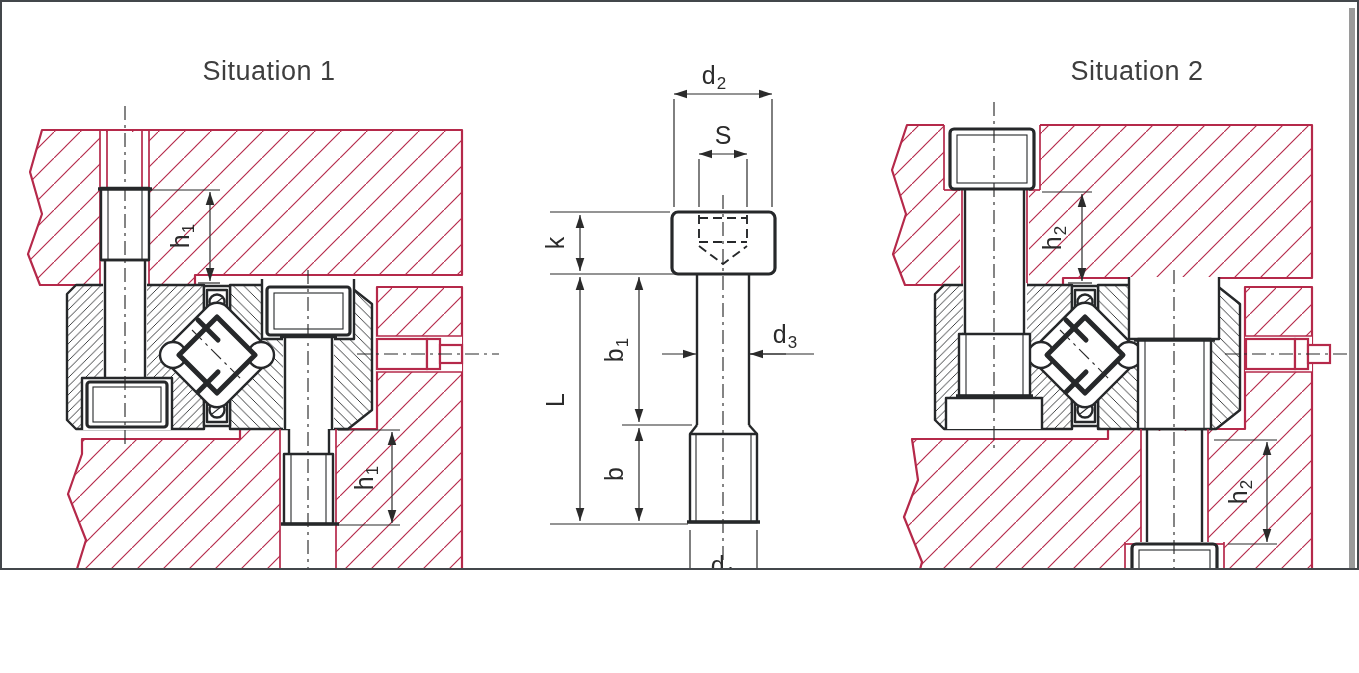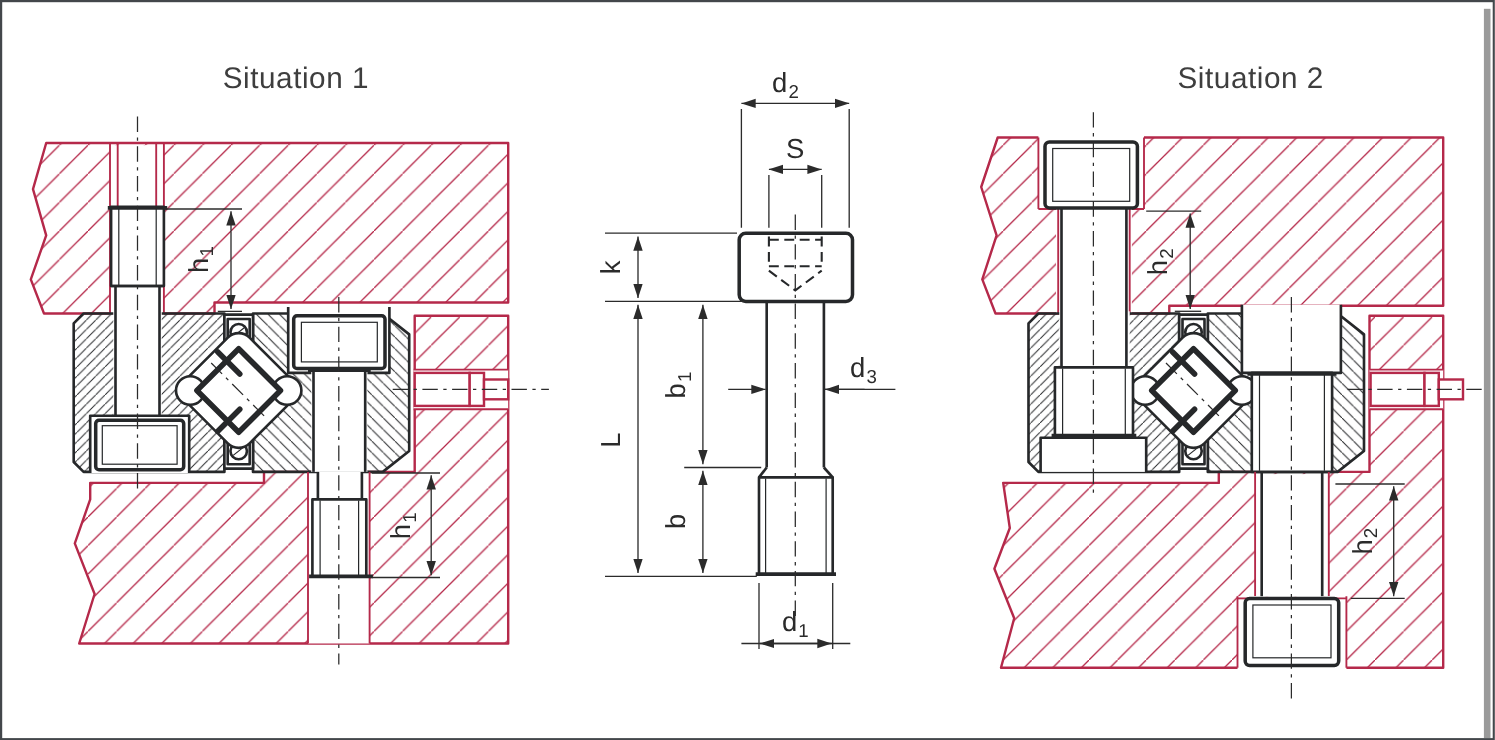--- a/index.html
+++ b/index.html
@@ -2,21 +2,21 @@
 <html style="--red: #b5294a; --blk: #26282a; --ttl: #3e3e3e;"><head>
 <meta charset="utf-8">
 <style>
   :root{
     --red:#b5294a;
     --blk:#26282a;
     --ttl:#3e3e3e;
   }
   html,body{margin:0;padding:0;background:#fff;}
   .frame{
-    position:relative;width:1359px;height:673px;background:#fff;
+    position:relative;width:1359px;height:570px;background:#fff;
     box-sizing:border-box;border:2px solid #43474b;overflow:hidden;
     font-family:"Liberation Sans",sans-serif;
   }
   .edge-shadow{position:absolute;top:6px;right:2px;width:6px;height:665px;background:#9a9a9a;}
   svg{position:absolute;left:0;top:0;}
   .ko{stroke:var(--blk);stroke-width:3.2;fill:#fff;stroke-linejoin:round;}
   .km{stroke:var(--blk);stroke-width:2.4;fill:none;stroke-linejoin:round;}
   .kmf{stroke:var(--blk);stroke-width:2.4;fill:#fff;stroke-linejoin:round;}
   .kb{stroke:var(--blk);stroke-width:3.4;fill:none;}
   .kt{stroke:var(--blk);stroke-width:1.1;fill:none;}

